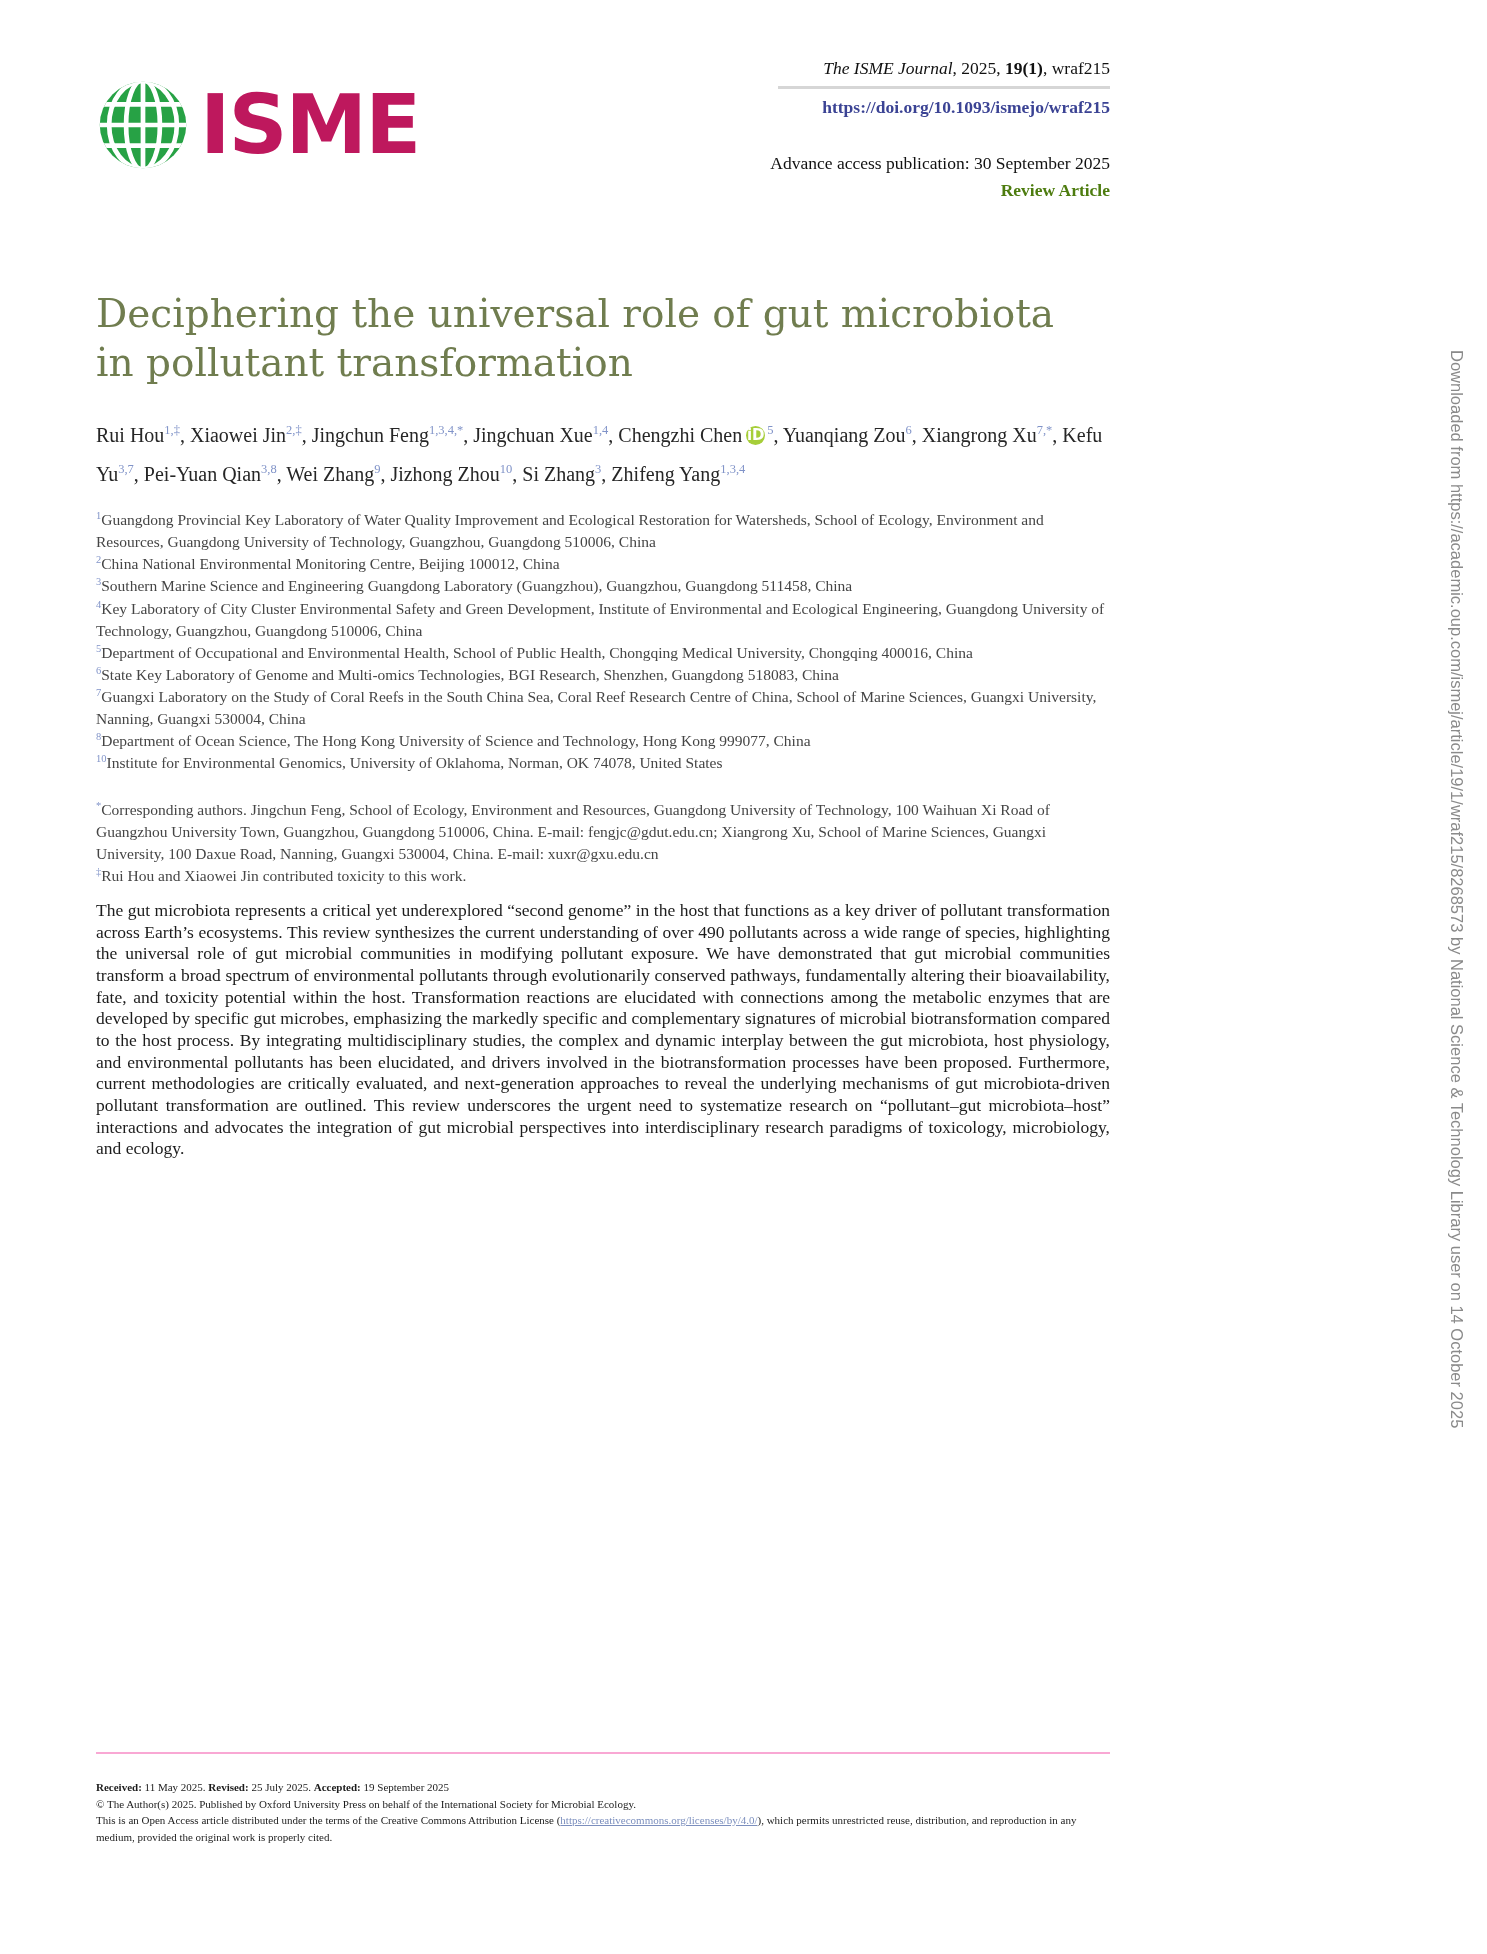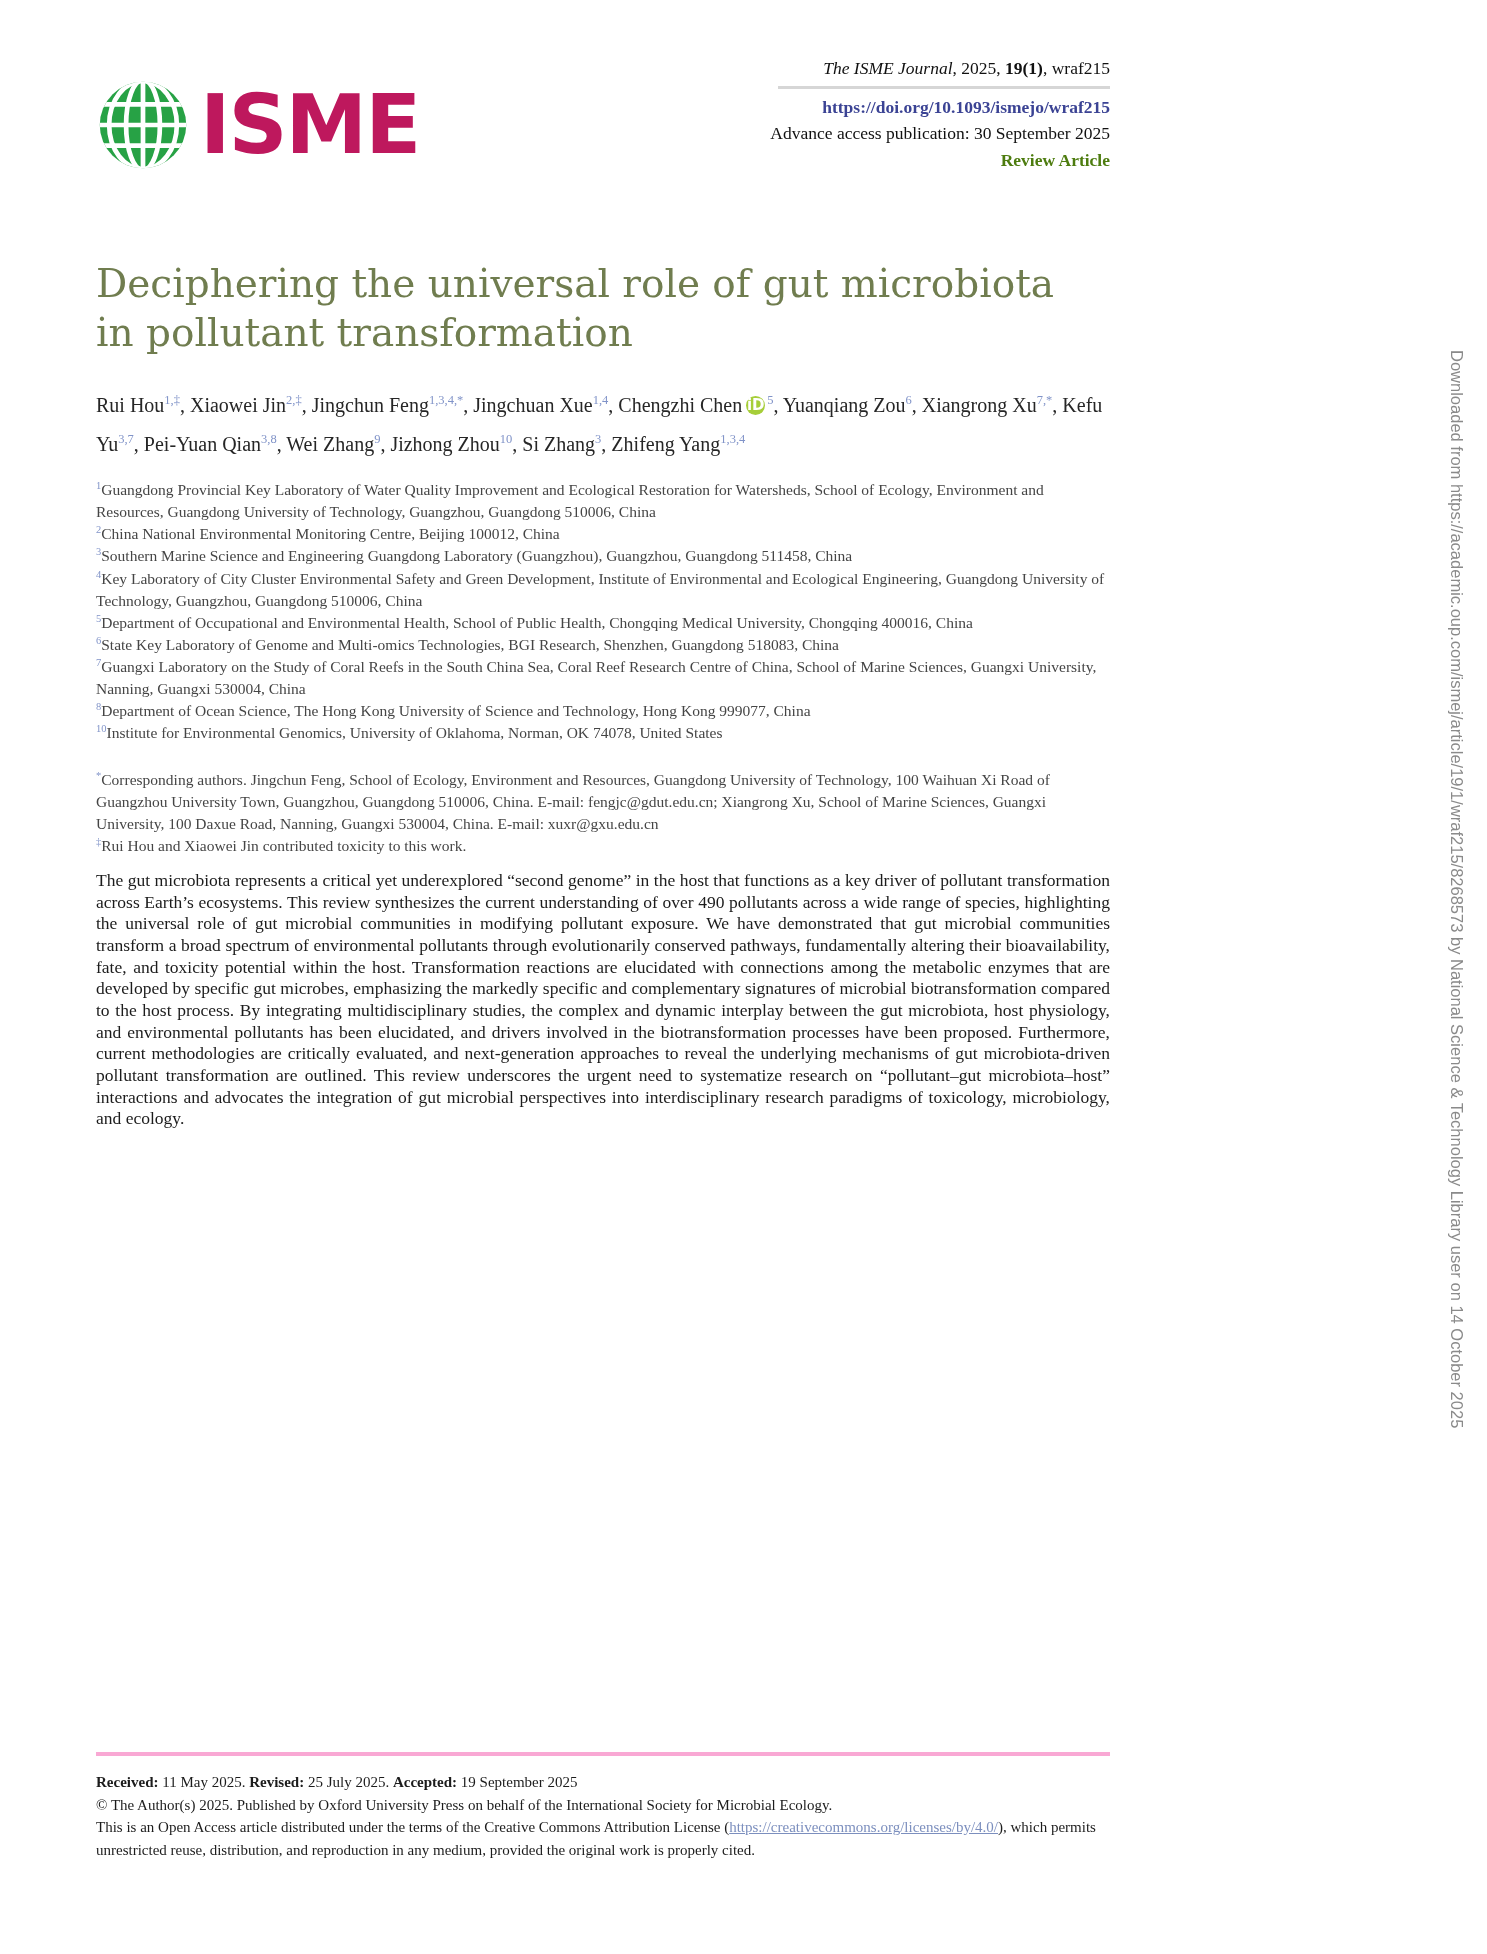--- a/index.html
+++ b/index.html
@@ -13,21 +13,21 @@
   .logo { display:flex; align-items:center; margin-top:22px; }
   .logo svg { width:94px; height:94px; }
   .logo-text { font-family:"DejaVu Sans", sans-serif; font-weight:bold; font-size:82px;
                color:#be185d; letter-spacing:-2px; margin-left:10px; line-height:1; }
   .cite-block { text-align:right; font-size:17.5px; line-height:1.45; }
   .cite-line { color:#111; }
   .cite-line em { font-style:italic; }
   .cite-line b { font-weight:bold; }
   .cite-rule { height:3px; background:#d6d6d6; width:332px; margin:5px 0 6px auto; }
   .doi { display:block; color:#3b4394; font-weight:bold; text-decoration:none; }
-  .advance { color:#111; }
+  .advance { color:#111;margin-top:30px; }
   .review { font-weight:bold; color:#4d7c0f; margin-top:2px; }
 
   
   h1 { margin-top:85px; font-family:"DejaVu Serif", serif; font-weight:400;
        font-size:39px; line-height:1.28; color:#707d4f; width:1000px; }
 
   
   .authors { margin-top:28px; font-size:20px; color:#262626; line-height:1.92; width:1014px; }
   .authors sup { color:#8093c8; font-size:12.5px; }
   .orcid { display:inline-block; width:19px; height:19px; border-radius:50%; background:#a6ce39;
@@ -40,21 +40,21 @@
 
   .notes { margin-top:24px; font-size:15.5px; line-height:1.42; color:#454545; }
   .note { margin:0; }
 
   
   h2 { margin-top:44px; font-family:"DejaVu Serif", serif; font-size:21px; font-weight:bold; color:#707d4f; }
   .abstract { margin-top:13px; font-size:17.5px; line-height:1.24; text-align:justify; color:#1c1c1c; }
 
   
   .footer { position:absolute; left:96px; top:1752px; width:1014px;
-            border-top:4px solid #f9a8d4; padding-top:15px; font-size:15px; line-height:1.5; color:#1c1c1c; }
+            border-top:2px solid #f9a8d4; padding-top:25px; font-size:11px; line-height:1.5; color:#1c1c1c; }
   .footer b { font-weight:bold; }
   .license-link { color:#7c8fbe; text-decoration:underline; }
 
   
   .vertical-note { position:absolute; left:1466px; top:350px; transform-origin:0 0;
                    transform:rotate(90deg); white-space:nowrap;
                    font-family:"Liberation Sans", sans-serif; font-size:16.5px; color:#8a8a8a; }
 </style>
 </head>
 <body>

